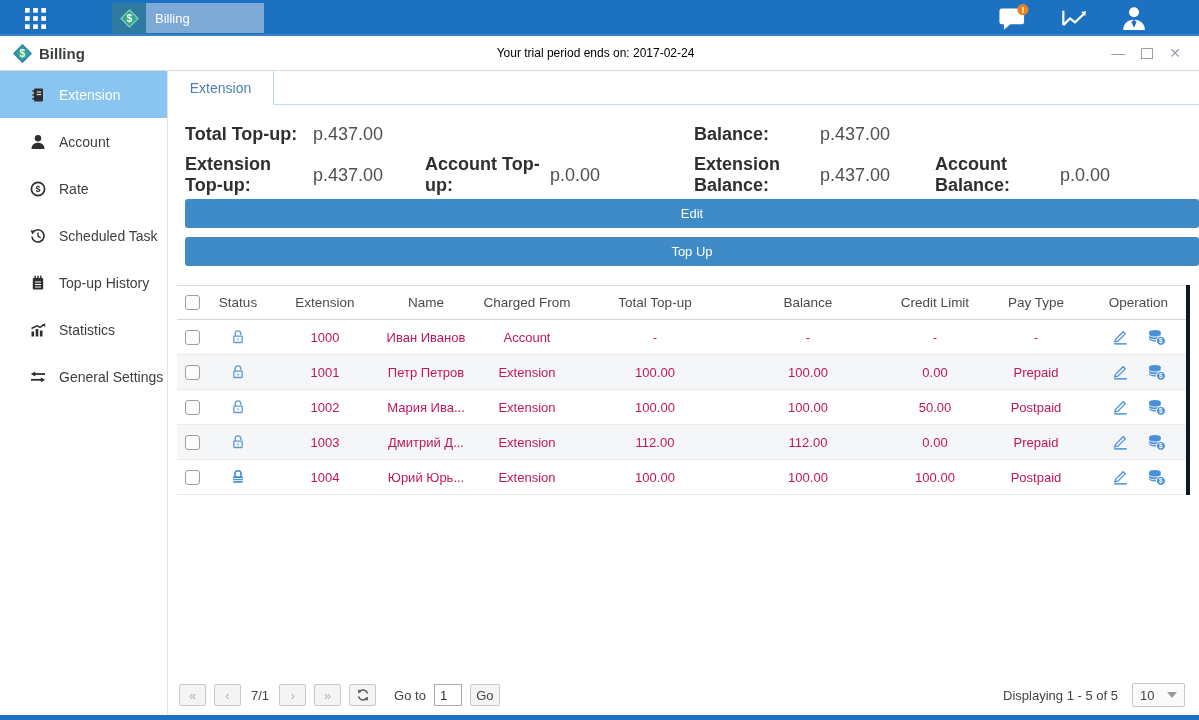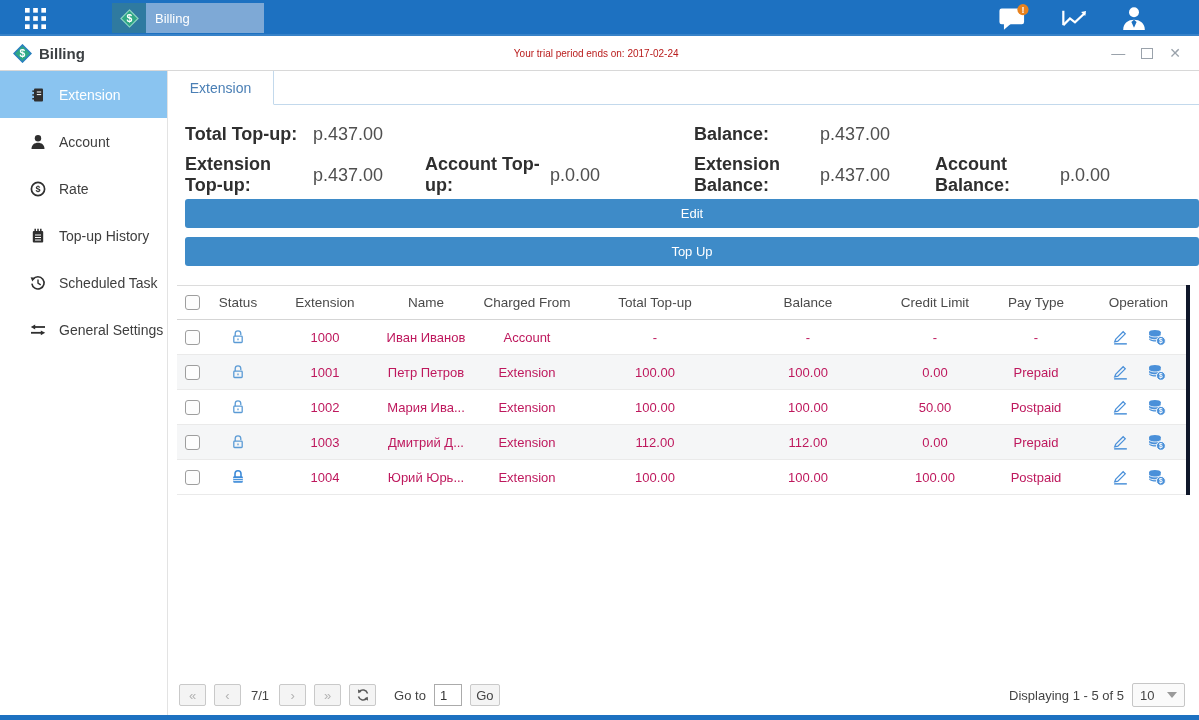--- a/index.html
+++ b/index.html
@@ -27,21 +27,21 @@
   .topbar-icon{ cursor:pointer; position:relative; display:flex; }
   
   .titlebar{
     height:35px; border-bottom:1px solid #d8d8d8; background:#fff;
     display:flex; align-items:center; position:relative;
   }
   .titlebar-left{ display:flex; align-items:center; gap:7px; padding-left:13px; }
   .titlebar-title{ font-size:15px; font-weight:bold; color:#3c4043; }
   .trial-msg{
     position:absolute; left:50%; top:50%; transform:translate(-52%,-50%);
-    color:#b91c1c; font-size:10px; white-space:nowrap;text-align:center;
+    color:#000000; font-size:12px; white-space:nowrap;text-align:center;
   }
   .win-controls{ margin-left:auto; display:flex; align-items:center; gap:16px; padding-right:18px; color:#9aa2ab; }
   .win-btn{ cursor:pointer; font-size:14px; line-height:14px; display:flex; align-items:center; }
   .win-max{ width:12px; height:11px; border:1px solid #9aa2ab; }
   
   .app-body{ display:flex; height:644px;justify-content:center; }
   .sidebar{ width:168px; border-right:1px solid #e3e3e3; background:#fff; flex:none; }
   .side-item{
     height:47px; display:flex; align-items:center; padding-left:29px; gap:13px;
     cursor:pointer; font-size:14px; color:#3e3e3e;
@@ -100,21 +100,21 @@
     display:flex; align-items:center; justify-content:center; color:#b3b3b3;
     font-size:13px; margin-right:8px; cursor:pointer; font-family:inherit;
   }
   .pg-ind{ margin:0 10px 0 2px; color:#444; }
   .goto-label{ margin:0 8px 0 10px; }
   .goto-input{
     width:28px; height:22px; border:1px solid #ababab; font-size:13px; text-align:left;
     padding-left:5px; font-family:inherit; color:#333;
   }
   .go-btn{ margin-left:8px; color:#444; width:30px; }
-  .pager-right{ margin-left:auto; display:flex; align-items:center; gap:8px; }
+  .pager-right{ margin-left:auto; display:flex; align-items:center; gap:14px; }
   .page-size{
     width:53px; height:24px; border:1px solid #c6c6c6; background:#fafafa; border-radius:2px;
     display:flex; align-items:center; padding:0 7px; cursor:pointer; color:#444;
   }
   .ps-arrow{
     margin-left:auto; width:0; height:0; border-left:5px solid transparent;
     border-right:5px solid transparent; border-top:6px solid #9a9a9a;
   }
   
   .bottom-strip{ position:absolute; left:0; bottom:0; width:100%; height:5px; background:#1d71c1; }
@@ -223,40 +223,52 @@
         <svg viewBox="0 0 16 16" width="16" height="16">
           <circle cx="8" cy="8" r="6.6" fill="none" stroke="#2f2f2f" stroke-width="1.7"></circle>
           <text x="8" y="11.4" text-anchor="middle" font-size="9" font-weight="bold" fill="#2f2f2f">$</text>
         </svg>
       </span>
       <span>Rate</span>
     </div>
     <div class="side-item">
       <span class="s-icon">
         <svg viewBox="0 0 16 16" width="16" height="16">
+          <path d="M3.1 4.2 A6.1 6.1 0 1 1 1.9 8.6" fill="none" stroke="#2f2f2f" stroke-width="1.6"></path>
+          <polygon points="0.6,2.2 5,2.8 2.4,6.4" fill="#2f2f2f"></polygon>
+          <path d="M8 4.6 v3.6 l2.7 1.6" fill="none" stroke="#2f2f2f" stroke-width="1.4"></path>
+        </svg>
+      </span>
+      <span>Scheduled Task</span>
+    </div>
+    <div class="side-item">
+      <span class="s-icon">
+        <svg viewBox="0 0 16 16" width="16" height="16">
           <rect x="2.8" y="3" width="10.4" height="11.6" rx="1" fill="#2f2f2f"></rect>
           <line x1="5.2" y1="0.8" x2="5.2" y2="4" stroke="#2f2f2f" stroke-width="1.5"></line>
           <line x1="8" y1="0.8" x2="8" y2="4" stroke="#2f2f2f" stroke-width="1.5"></line>
           <line x1="10.8" y1="0.8" x2="10.8" y2="4" stroke="#2f2f2f" stroke-width="1.5"></line>
           <line x1="5" y1="7" x2="11" y2="7" stroke="#fff" stroke-width="1"></line>
           <line x1="5" y1="9.5" x2="11" y2="9.5" stroke="#fff" stroke-width="1"></line>
           <line x1="5" y1="12" x2="11" y2="12" stroke="#fff" stroke-width="1"></line>
         </svg>
       </span>
       <span>Top-up History</span>
     </div>
     <div class="side-item">
       <span class="s-icon">
         <svg viewBox="0 0 16 16" width="16" height="16">
-          <path d="M3.1 4.2 A6.1 6.1 0 1 1 1.9 8.6" fill="none" stroke="#2f2f2f" stroke-width="1.6"></path>
-          <polygon points="0.6,2.2 5,2.8 2.4,6.4" fill="#2f2f2f"></polygon>
-          <path d="M8 4.6 v3.6 l2.7 1.6" fill="none" stroke="#2f2f2f" stroke-width="1.4"></path>
-        </svg>
-      </span>
-      <span>Scheduled Task</span>
+          <rect x="1.5" y="9.5" width="2.6" height="5" fill="#2f2f2f"></rect>
+          <rect x="5.7" y="7" width="2.6" height="7.5" fill="#2f2f2f"></rect>
+          <rect x="9.9" y="8.5" width="2.6" height="6" fill="#2f2f2f"></rect>
+          <path d="M1.5 6.5 L7 3.8 L10 5.4 L13.8 2.6" stroke="#2f2f2f" stroke-width="1.4" fill="none"></path>
+          <polygon points="15.2,1.2 15.2,5 12.4,2.8" fill="#2f2f2f"></polygon>
+        </svg>
+      </span>
+      <span>Statistics</span>
     </div>
     <div class="side-item">
       <span class="s-icon">
         <svg viewBox="0 0 16 16" width="16" height="16">
           <line x1="4" y1="5" x2="15" y2="5" stroke="#2f2f2f" stroke-width="1.8"></line>
           <polygon points="0.8,5 5.2,2.6 5.2,7.4" fill="#2f2f2f"></polygon>
           <line x1="1" y1="10.8" x2="12" y2="10.8" stroke="#2f2f2f" stroke-width="1.8"></line>
           <polygon points="15.2,10.8 10.8,8.4 10.8,13.2" fill="#2f2f2f"></polygon>
         </svg>
       </span>

